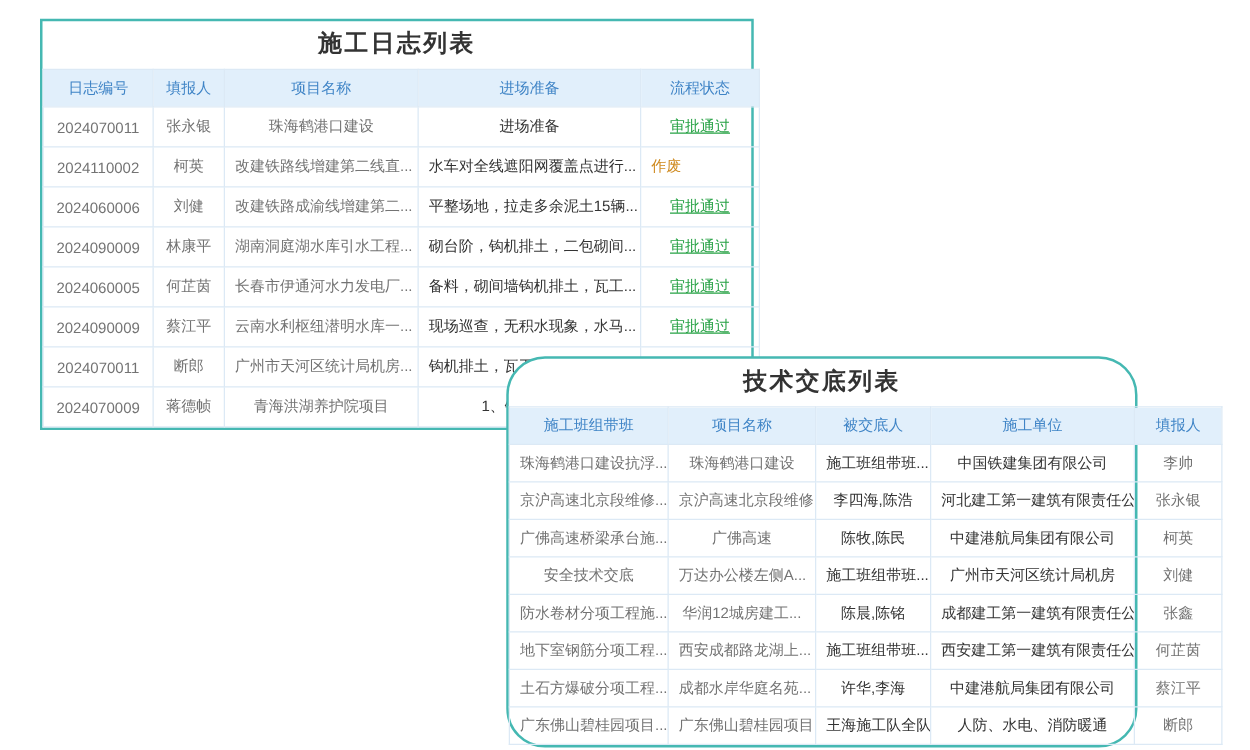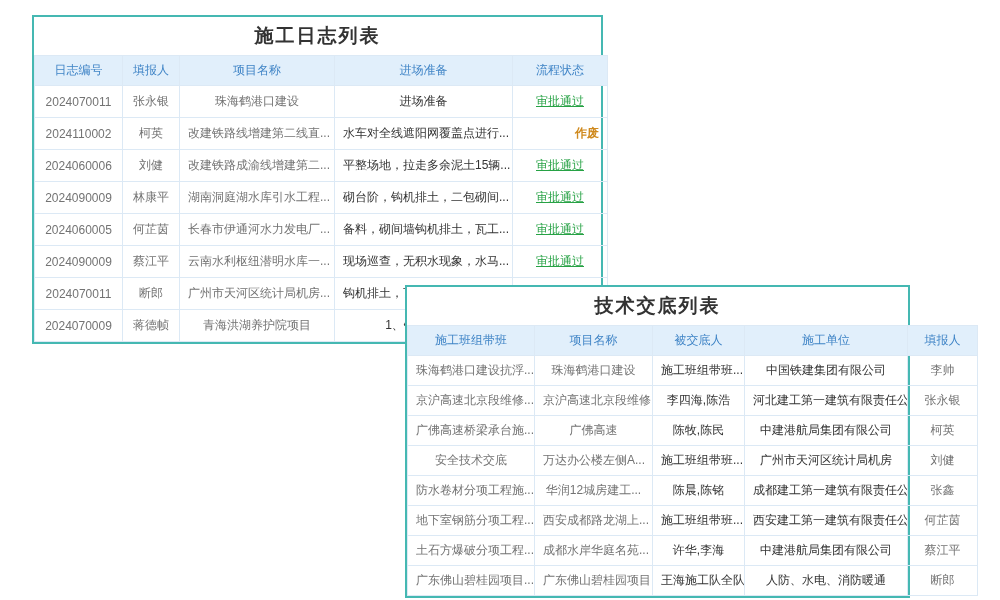--- a/index.html
+++ b/index.html
@@ -9,21 +9,21 @@
     background:#ffffff;
     font-family:"Liberation Sans","DejaVu Sans",sans-serif;
     overflow:hidden;
   }
   .panel {
     position:absolute;
     background:#ffffff;
     border:2px solid #45b8b2;
   }
   #log-panel    { left:32px;  top:15px;  width:571px; z-index:1; }
-  #disc-panel   { left:405px; top:285px; width:505px; z-index:2; }
+  #disc-panel   { left:405px; top:285px; width:505px; z-index:2;border-radius:31px; }
   .panel-title {
     height:38px; line-height:38px;
     text-align:center; font-weight:bold;
     font-size:19px; color:#333333;
     letter-spacing:2px;
   }
   table {
     border-collapse:collapse; table-layout:fixed;
     width:100%; font-size:12px;
   }
@@ -36,21 +36,21 @@
     background:#e1effb; color:#3f84c6;
     font-weight:normal; height:30px; text-align:center;
   }
   #log-panel tbody td  { height:32px; }
   #disc-panel tbody td { height:30px; }
   .c { text-align:center; }
   .l { text-align:center; }
   .blue { color:#737373; }
   .dark { color:#333333; }
   td[data-status="approved"] { color:#27a245; text-decoration:underline; text-align:center;margin-top:40px; }
-  td[data-status="voided"]   { color:#cf8a1f; text-align:right;font-weight:bold; }
+  td[data-status="voided"]   { color:#cf8a1f; text-align:left; }
   td[data-status="pending"]  { color:#cf8a1f; text-decoration:underline; text-align:center; }
   td[data-status="none"]     { text-align:center; }
 </style>
 </head>
 <body>
 
 <div class="panel" id="log-panel">
   <div class="panel-title">施工日志列表</div>
   <table>
     <colgroup>

